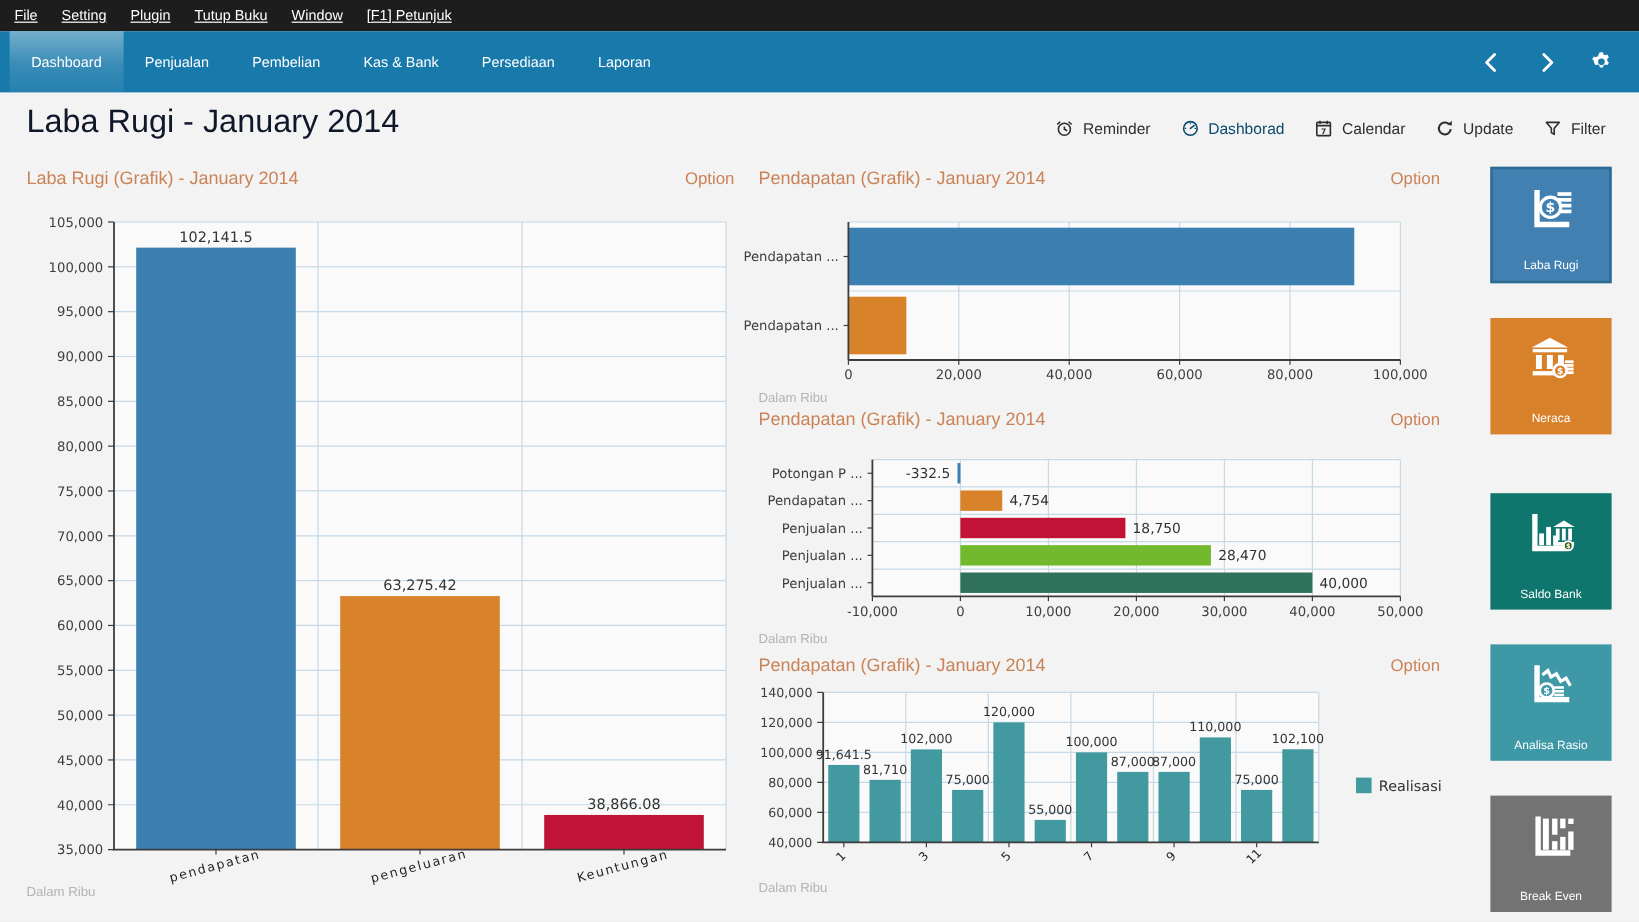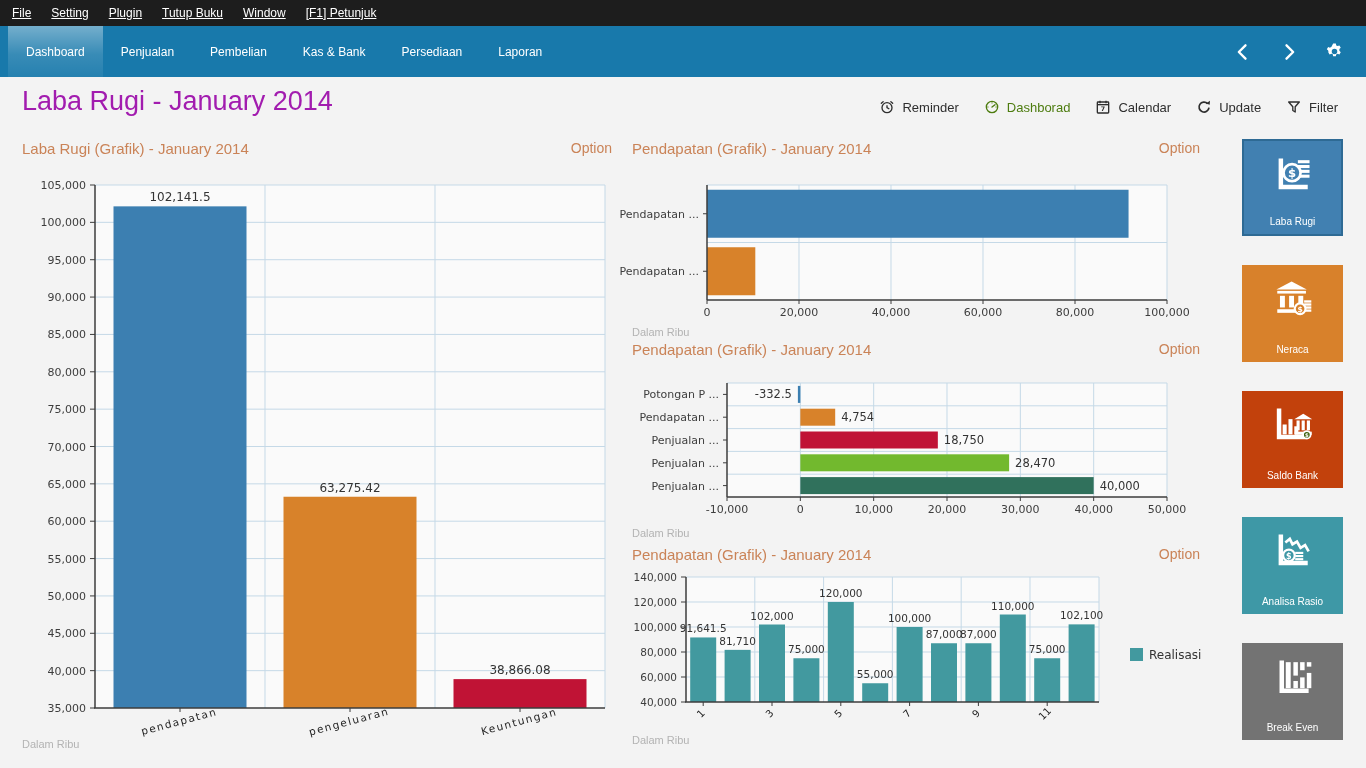--- a/index.html
+++ b/index.html
@@ -14,24 +14,24 @@
   
   .navbar{position:absolute;top:26px;left:0;right:0;height:51px;background:var(--nav-blue,#1879ab);
     display:flex;justify-content:space-between;align-items:stretch;}
   .nav-tabs{display:flex;padding-left:8px;}
   .tab{color:#fff;font-size:12px;display:flex;align-items:center;padding:0 18px;white-space:nowrap;cursor:pointer;}
   .tab.active{background:linear-gradient(180deg,rgba(255,255,255,.40),rgba(255,255,255,.14) 55%,rgba(255,255,255,.06));}
   .nav-right{display:flex;align-items:center;gap:26px;padding-right:22px;}
   .nav-right span{display:flex;cursor:pointer;}
 
   
-  .page-title{position:absolute;left:22px;top:86px;margin:0;font-size:27px;font-weight:300;color:#a21caf;}
+  .page-title{position:absolute;left:22px;top:86px;margin:0;font-size:27px;font-weight:300;color:#0f172a;}
   .header-actions{position:absolute;right:28px;top:99px;display:flex;gap:25px;align-items:center;}
   .action{display:flex;align-items:center;gap:7px;font-size:13px;color:#2e2e2e;cursor:pointer;white-space:nowrap;}
-  .action.disabled{color:#4d7c0f;cursor:default;align-items:flex-end;}
+  .action.disabled{color:#0c4a6e;cursor:default;align-items:flex-end;}
   .action svg{display:block;}
 
   
   .panel{position:absolute;}
   .panel-head{display:flex;justify-content:space-between;align-items:flex-start;height:22px;gap:32px;}
   .panel-title{font-size:15px;color:var(--panel-title,#ca8357);}
   .option-link{font-size:14px;color:var(--panel-title,#ca8357);cursor:pointer;}
   .chart{position:absolute;left:0;overflow:visible;}
   .chart text{font-family:"DejaVu Sans",sans-serif;}
   .unit-note{position:absolute;left:0;font-size:11px;color:var(--muted-note,#b3b3b3);}
@@ -413,21 +413,21 @@
               <rect x="37" y="26" width="8" height="2.6"></rect>
               <rect x="37" y="29.4" width="8" height="2.6"></rect>
               <rect x="37" y="32.8" width="8" height="2.6"></rect>
               <rect x="37" y="36.2" width="8" height="2.6"></rect>
             </g>
             <circle cx="32.5" cy="35.5" r="6" fill="#d8812b" stroke="#fff" stroke-width="2.4"></circle>
             <text x="32.5" y="38.8" text-anchor="middle" font-size="8.5" font-weight="bold" fill="#fff" font-family="DejaVu Sans, sans-serif">$</text>
           </svg></span>
         <span class="tile-label">Neraca</span>
       </div>
-      <div class="tile" style="background: #c2410c;">
+      <div class="tile" style="background: #0f766e; margin-top: 20px;">
         <span><svg viewBox="0 0 48 48" width="47" height="43">
             <path d="M9 6v32h30" stroke="#fff" stroke-width="5" fill="none"></path>
             <g fill="#fff">
               <rect x="13" y="24" width="4.5" height="11"></rect>
               <rect x="19.5" y="18" width="4.5" height="17"></rect>
               <rect x="26" y="26" width="4.5" height="9"></rect>
               <path d="M36 12l-10 6h20z"></path>
               <rect x="28.5" y="19.5" width="3.5" height="11"></rect>
               <rect x="34.2" y="19.5" width="3.5" height="11"></rect>
               <rect x="40" y="19.5" width="3.5" height="11"></rect>

